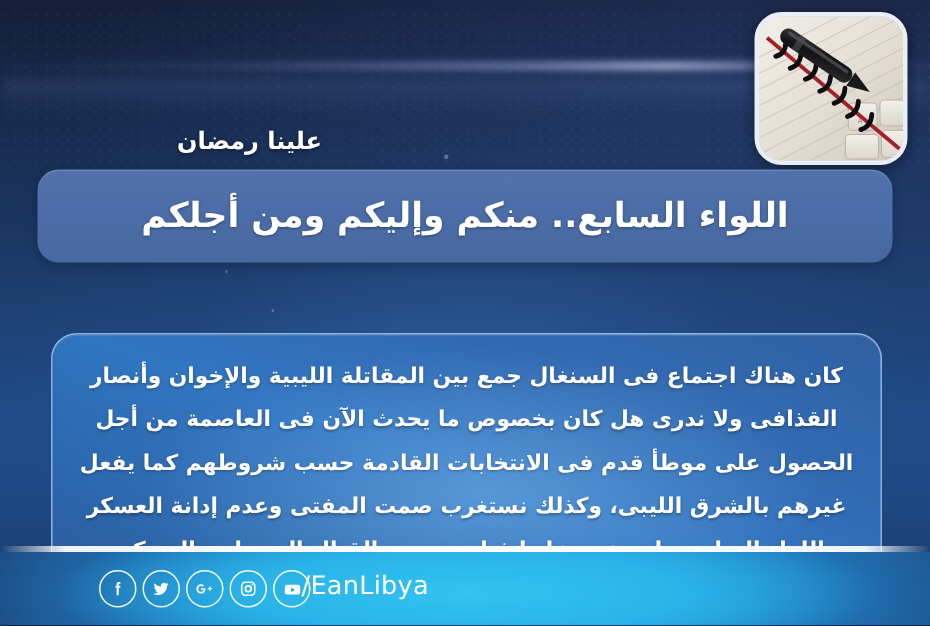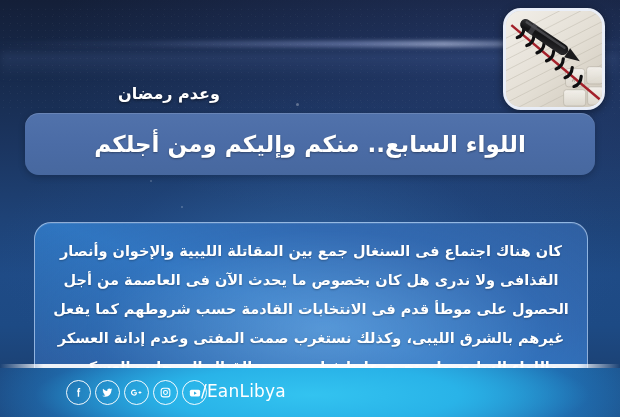--- a/index.html
+++ b/index.html
@@ -240,21 +240,21 @@
   <div class="streak2"></div>
 
   <div class="speck" style="left:296px;top:103px;width:3px;height:3px;opacity:.55;"></div>
   <div class="speck" style="left:181px;top:206px;width:2px;height:2px;opacity:.45;"></div>
   <div class="speck" style="left:200px;top:274px;width:3px;height:3px;opacity:.5;"></div>
   <div class="speck" style="left:150px;top:180px;width:2px;height:2px;opacity:.4;"></div>
   <div class="speck" style="left:469px;top:383px;width:3px;height:3px;opacity:.45;"></div>
   <div class="speck" style="left:286px;top:368px;width:2px;height:2px;opacity:.4;"></div>
 
   <div class="kicker">أقلام وآراء</div>
-  <div class="byline">وعدم رمضان</div>
+  <div class="byline">علينا رمضان</div>
 
   <div class="avatar">
     <svg viewBox="0 0 100 100" preserveAspectRatio="xMidYMid slice">
       <defs>
         <linearGradient id="paperG" x1="0" y1="0" x2="1" y2="1">
           <stop offset="0%" stop-color="#f2efe9"></stop>
           <stop offset="55%" stop-color="#e3ded4"></stop>
           <stop offset="100%" stop-color="#cfc8bb"></stop>
         </linearGradient>
         <linearGradient id="penG" x1="0" y1="0" x2="1" y2="1">

